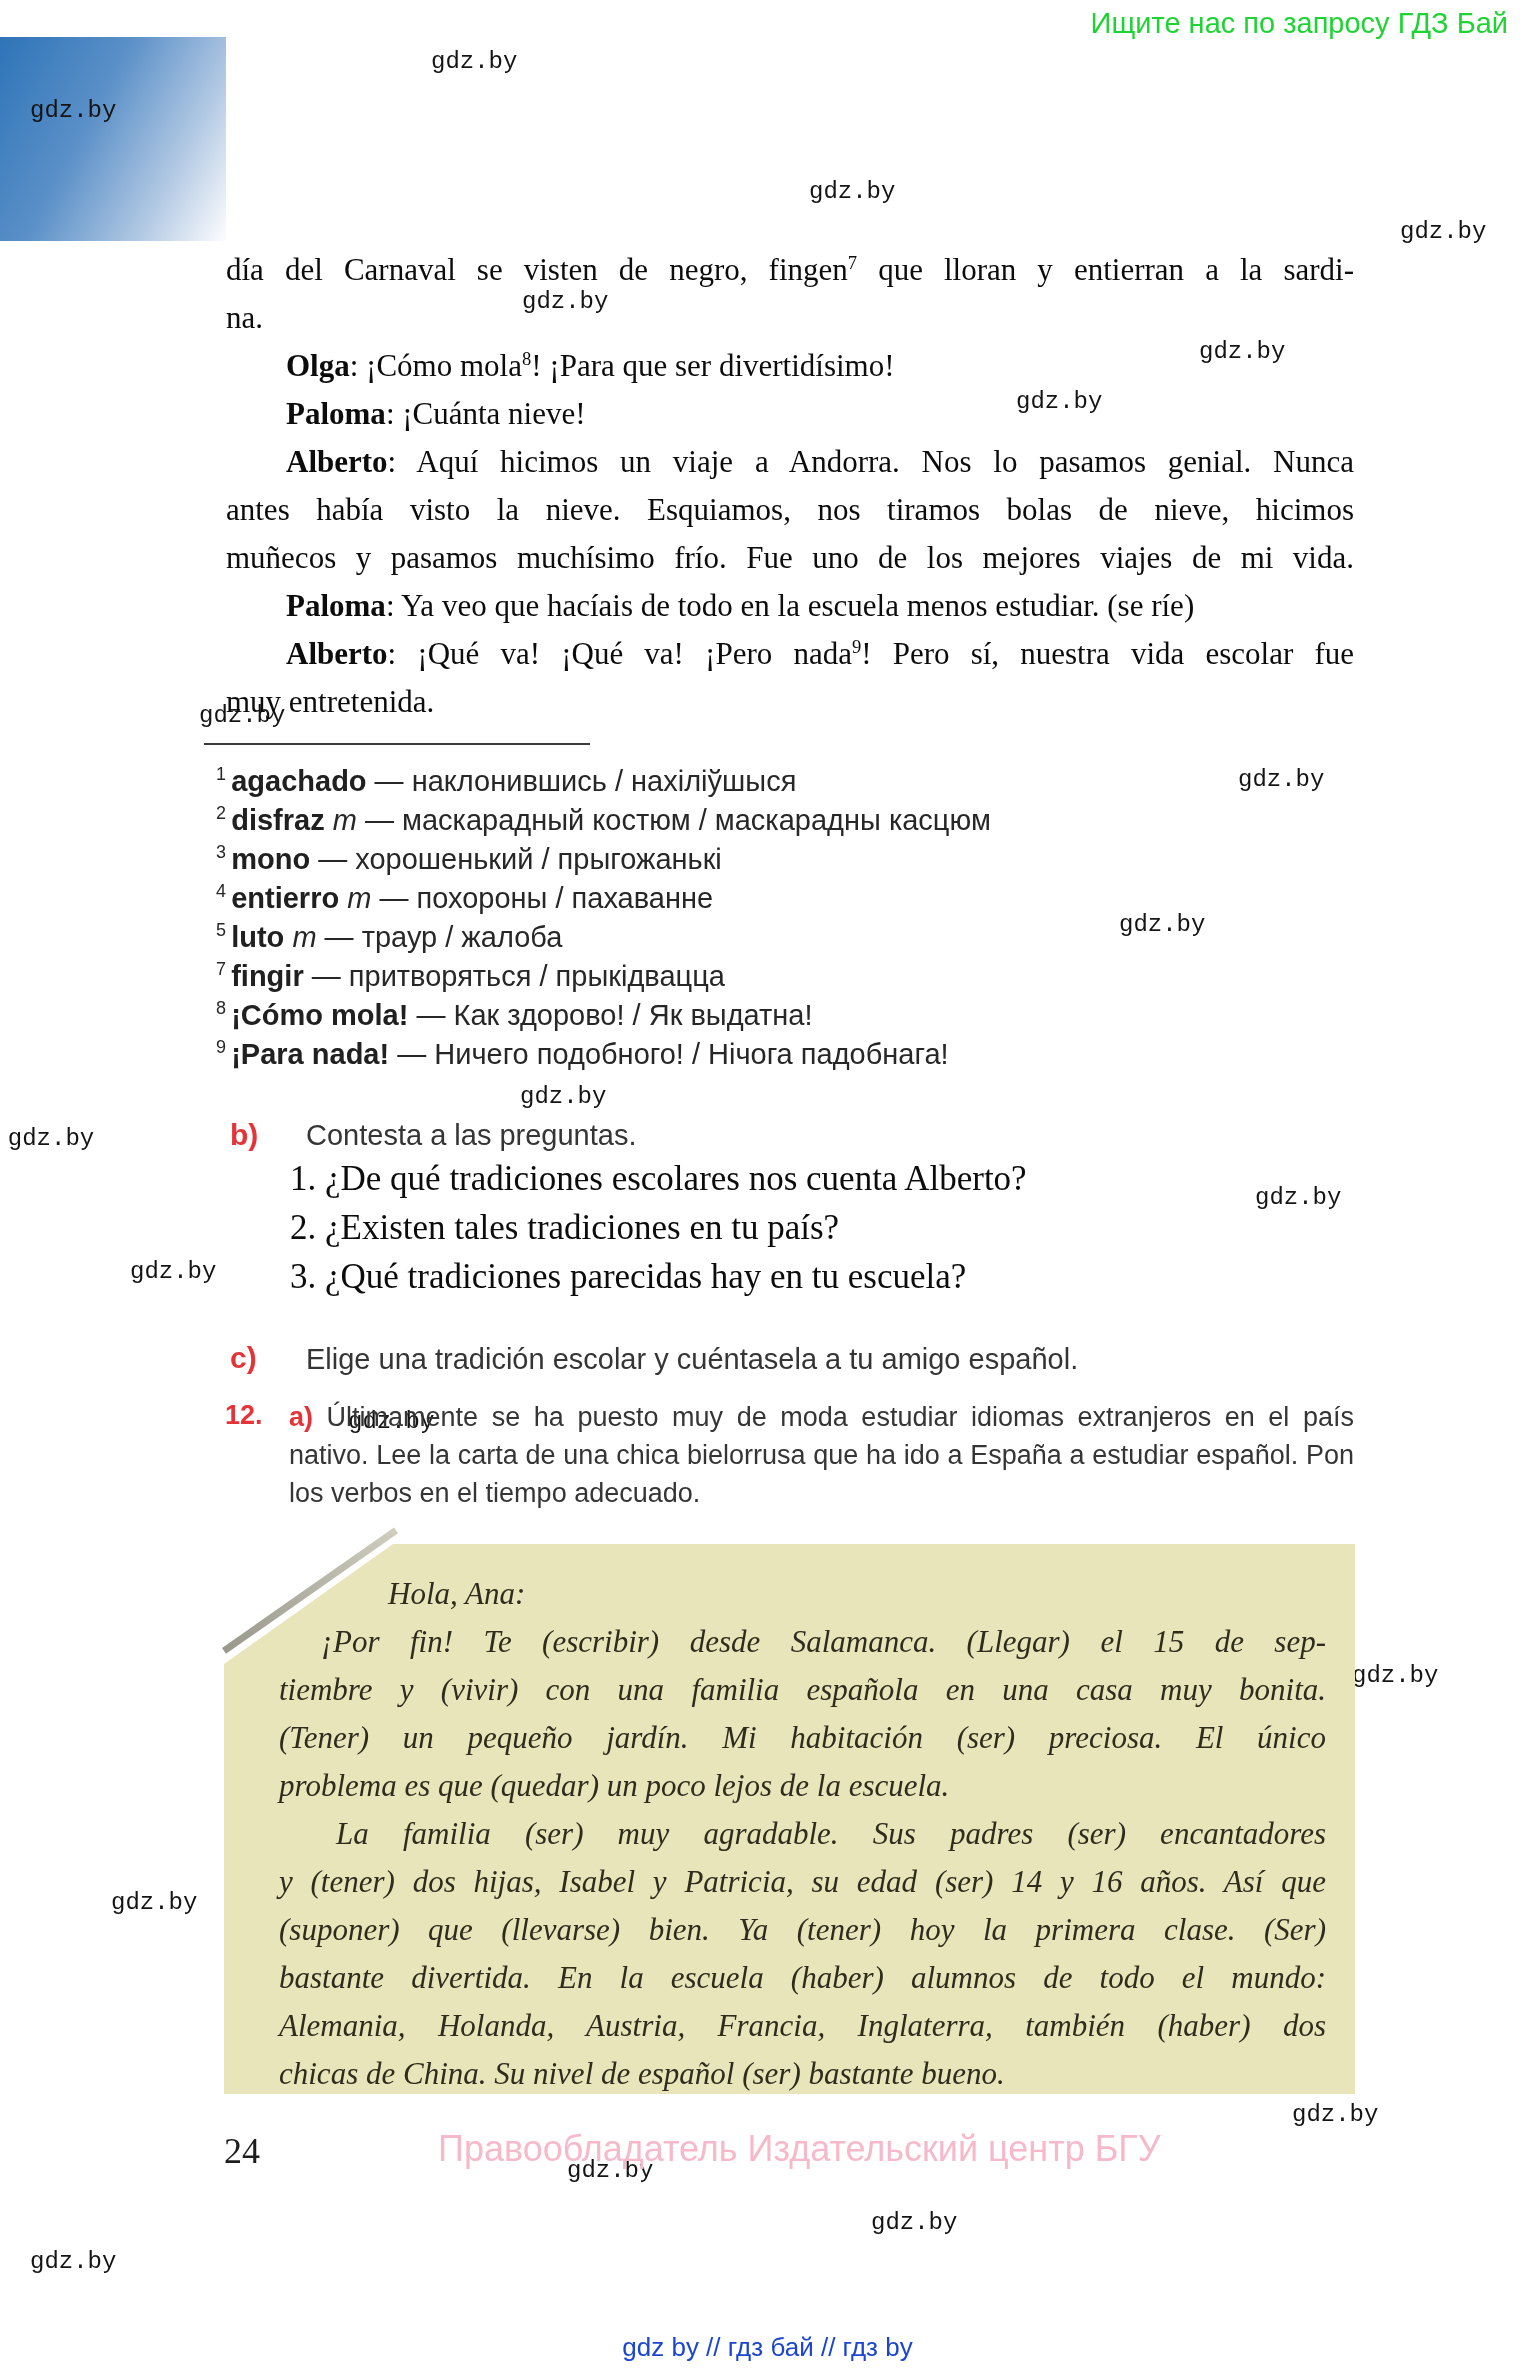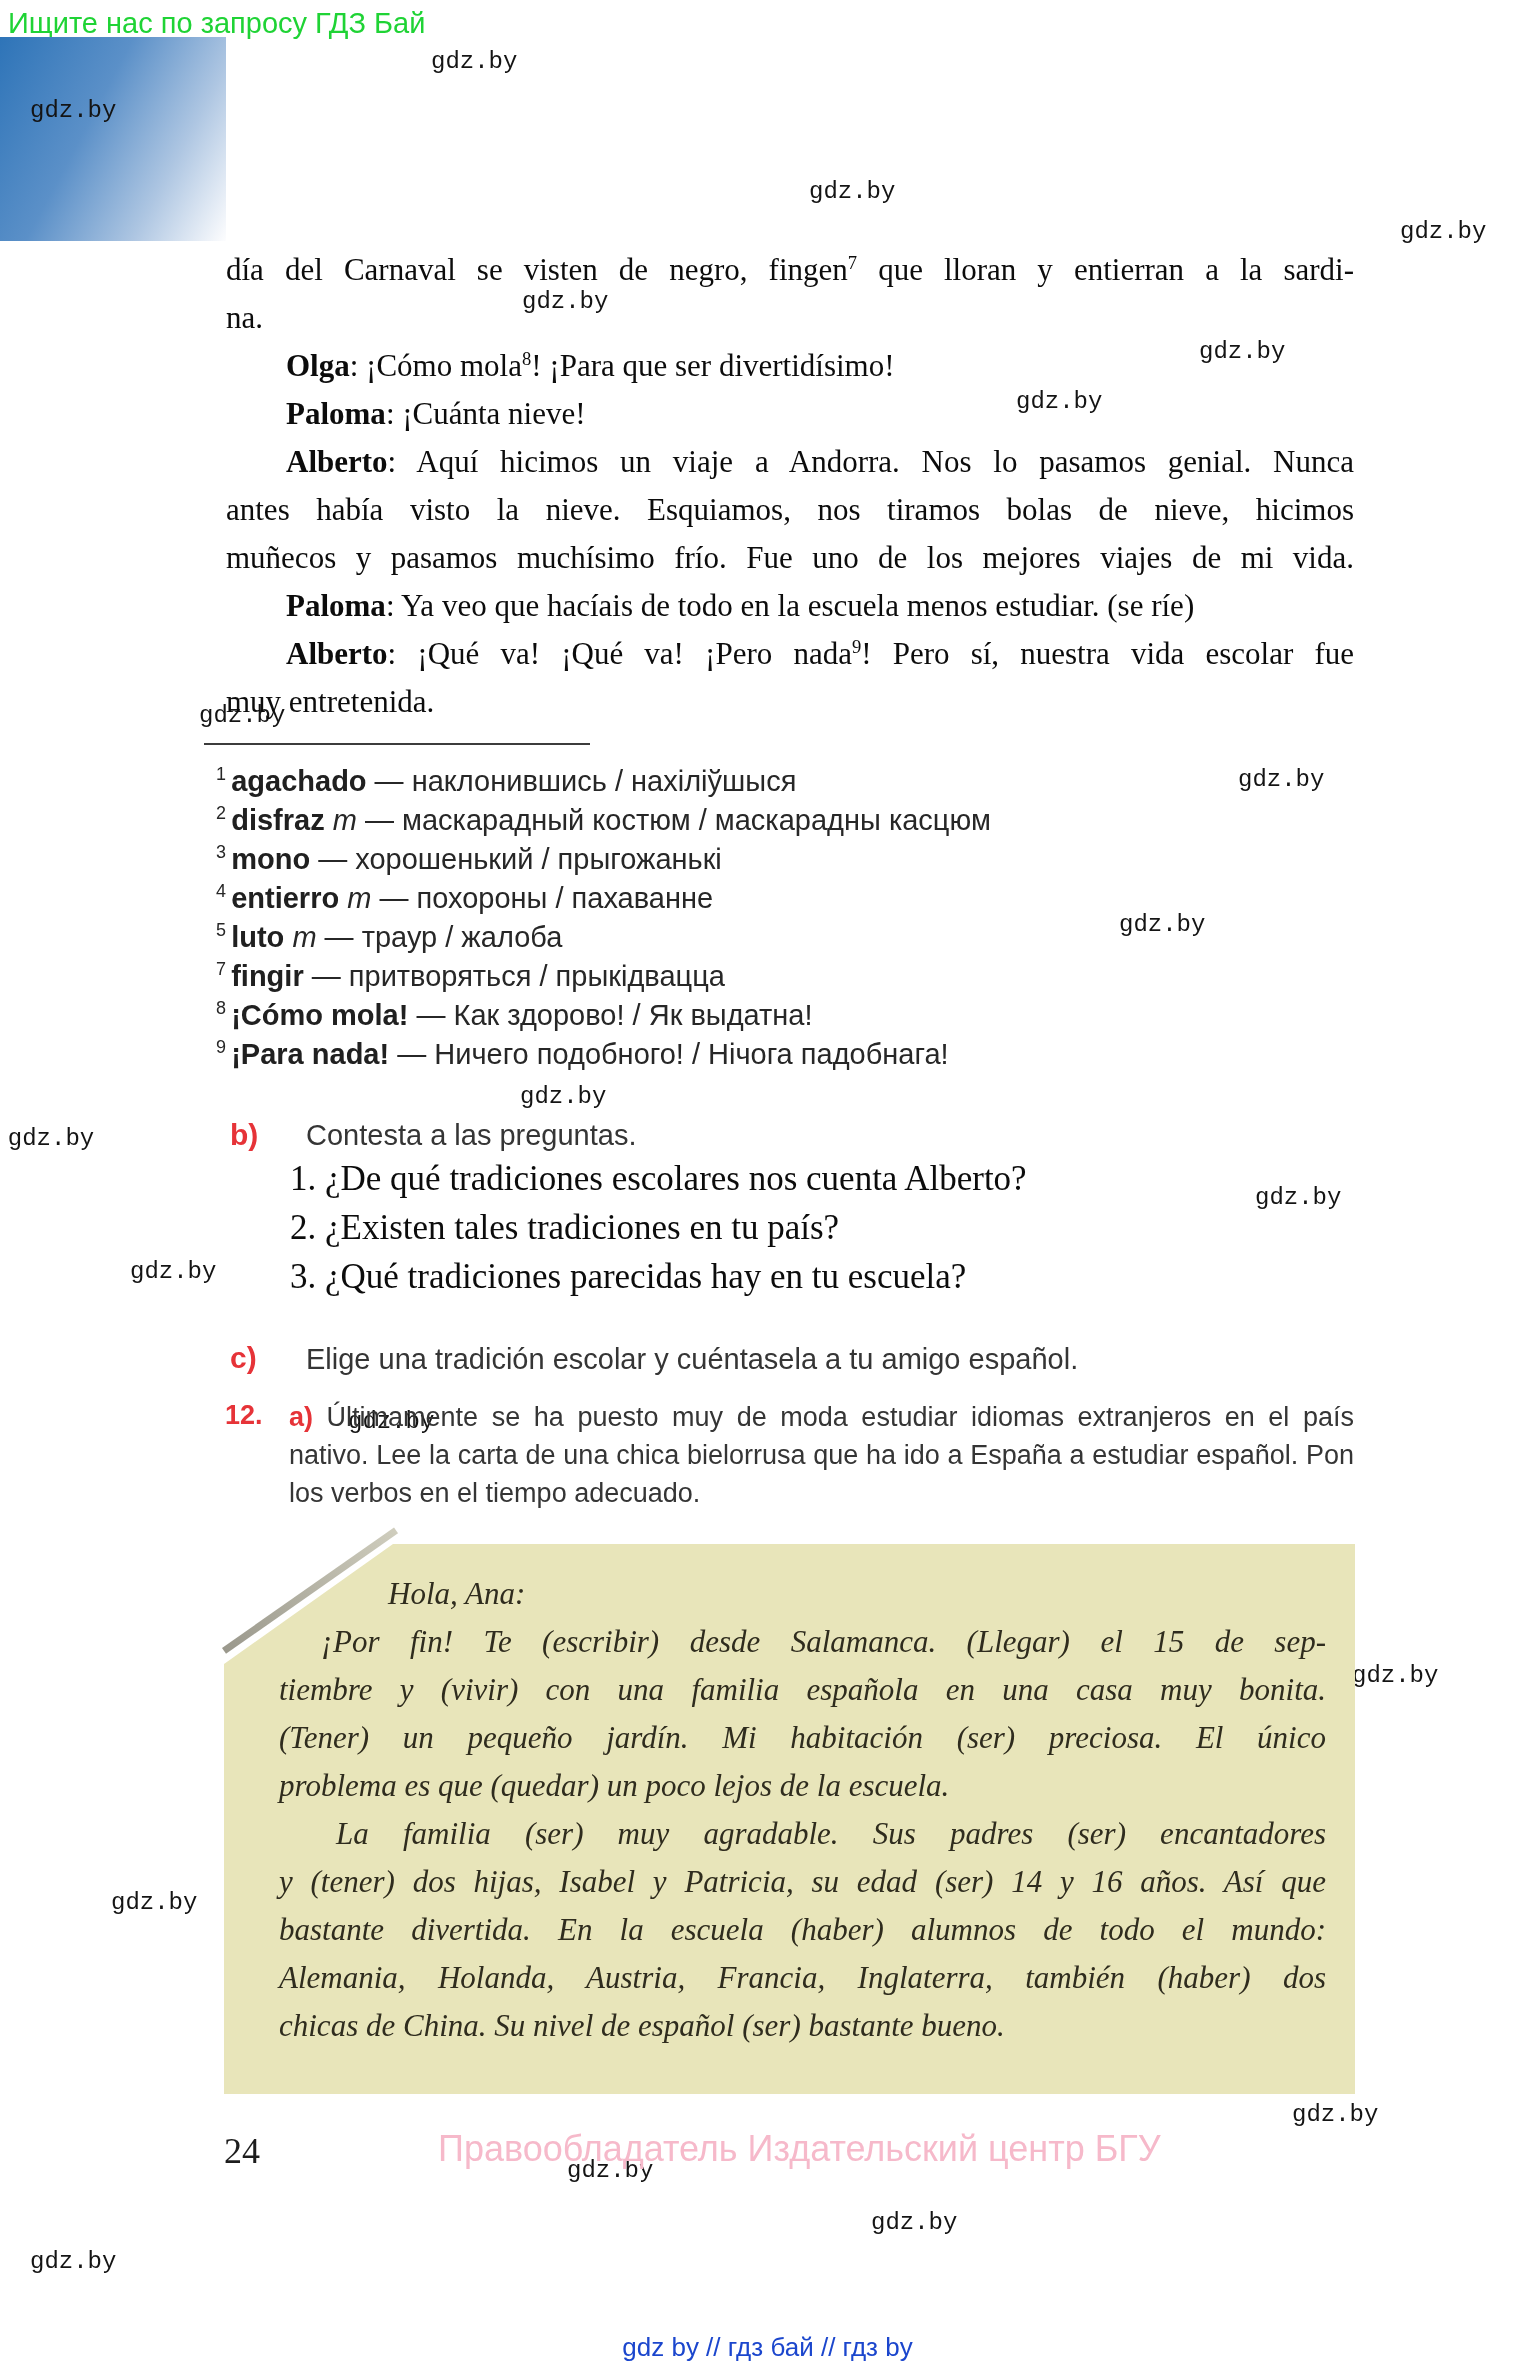--- a/index.html
+++ b/index.html
@@ -4,22 +4,22 @@
 <style>
   html,body{margin:0;padding:0;}
   body{width:1535px;height:2377px;position:relative;background:#ffffff;
        font-family:"Liberation Serif", serif;color:#111;overflow:hidden;}
 
   
   .wm{position:absolute;font-family:Liberation Mono, monospace;
       font-size:24px;color:#141414;white-space:nowrap;}
 
   
-  .promo{position:absolute;top:7px;left:0;width:1508px;text-align:left;
-         font-family:"Liberation Sans", sans-serif;font-size:29px;color:#1fd335;margin-left:8px;}
+  .promo{position:absolute;top:7px;left:0;width:1508px;text-align:right;
+         font-family:"Liberation Sans", sans-serif;font-size:29px;color:#1fd335;}
 
   
   .bluebox{position:absolute;left:0;top:37px;width:226px;height:204px;
            background:linear-gradient(118deg,#2e74b8 0%,#5b90c8 40%,#aec6e2 72%,#fdfdfe 100%);}
 
   
   .dialogue{position:absolute;left:226px;top:246px;width:1128px;
             font-size:31px;line-height:48px;color:#0c0c0c;}
   .dl{text-align:left;}
   .dl.fill{text-align:justify;text-align-last:justify;}
@@ -164,20 +164,21 @@
   <div class="fold"></div>
   <div class="foldshadow" style="top:104px;left:-1.7px"></div>
   <div class="lettertext">
     <div class="ll sal">Hola, Ana:</div>
     <div class="ll ind fill">¡Por fin! Te (escribir) desde Salamanca. (Llegar) el 15 de sep-</div>
     <div class="ll fill">tiembre y (vivir) con una familia española en una casa muy bonita.</div>
     <div class="ll fill">(Tener) un pequeño jardín. Mi habitación (ser) preciosa. El único</div>
     <div class="ll">problema es que (quedar) un poco lejos de la escuela.</div>
     <div class="ll ind2 fill">La familia (ser) muy agradable. Sus padres (ser) encantadores</div>
     <div class="ll fill">y (tener) dos hijas, Isabel y Patricia, su edad (ser) 14 y 16 años. Así que</div>
+    <div class="ll fill">(suponer) que (llevarse) bien. Ya (tener) hoy la primera clase. (Ser)</div>
     <div class="ll fill">bastante divertida. En la escuela (haber) alumnos de todo el mundo:</div>
     <div class="ll fill">Alemania, Holanda, Austria, Francia, Inglaterra, también (haber) dos</div>
     <div class="ll">chicas de China. Su nivel de español (ser) bastante bueno.</div>
   </div>
 </div>
 
 <div class="pagenum">24</div>
 <div class="copyright">Правообладатель Издательский центр БГУ</div>
 <div class="footerline">gdz by  //  гдз бай  //  гдз by</div>
 

